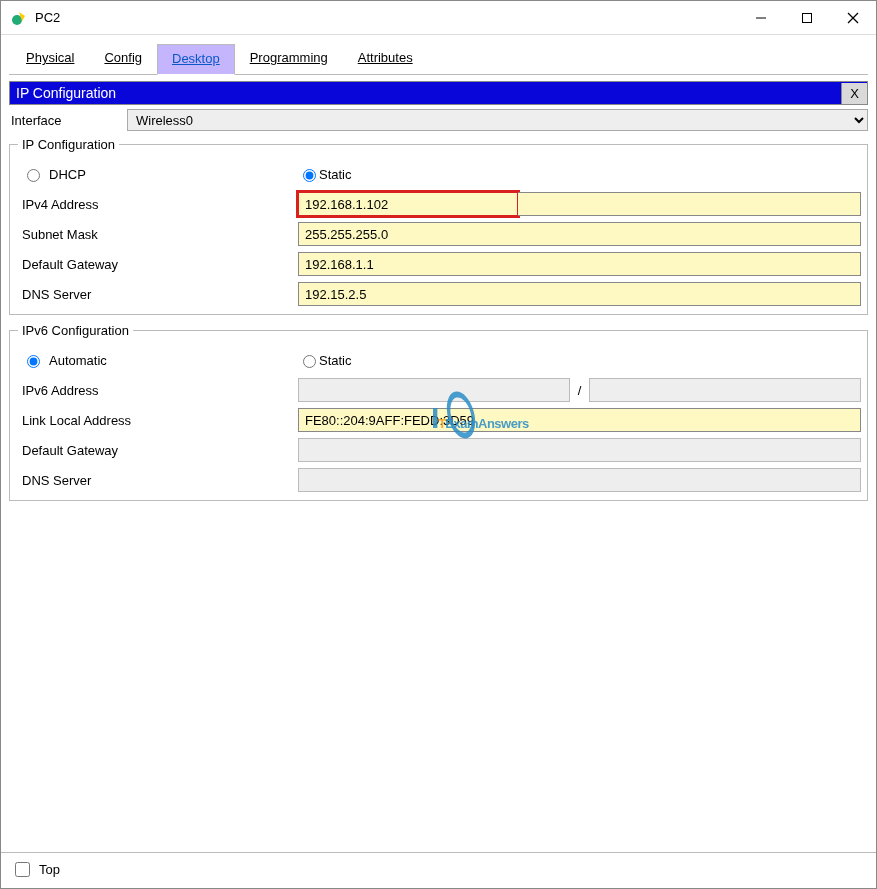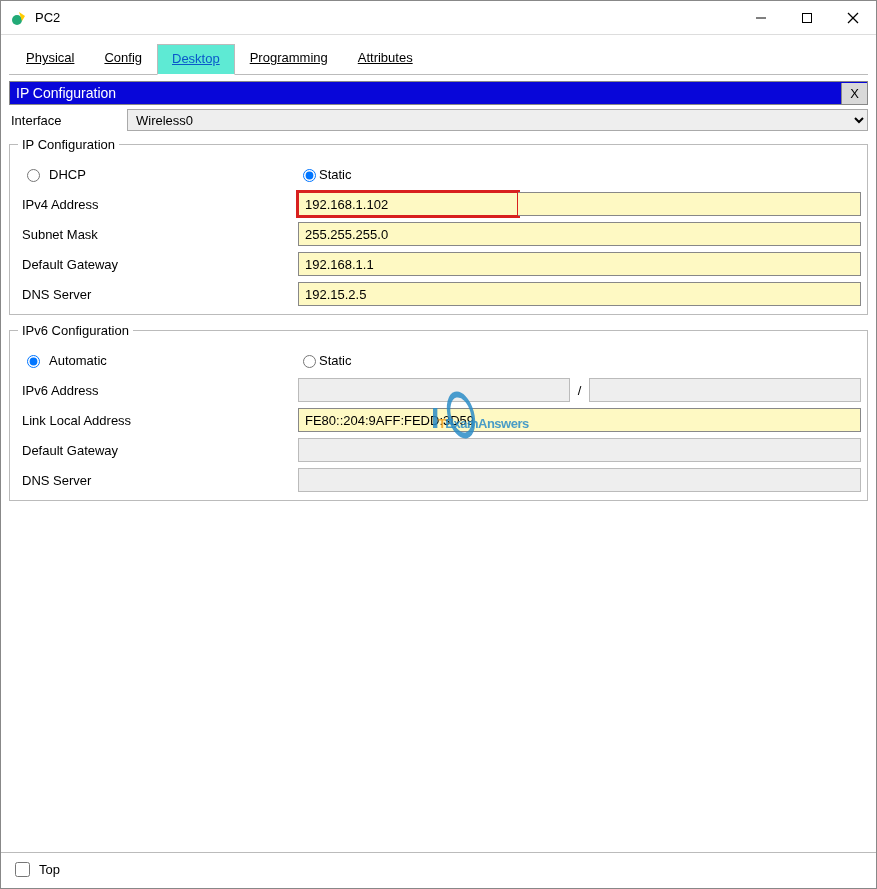--- a/index.html
+++ b/index.html
@@ -10,21 +10,21 @@
   .titlebar { height: 34px; display: flex; align-items: center; border-bottom: 1px solid #ddd; }
   .titlebar .icon { width: 16px; height: 16px; margin: 0 8px 0 10px; display: inline-flex; }
   .titlebar .title { flex: 1; font-size: 13px; }
   .winbtns { display: flex; height: 100%; }
   .winbtn { width: 46px; display: flex; align-items: center; justify-content: center; }
   .winbtn svg { width: 12px; height: 12px; overflow: visible; }
 
   
   .tabs { display: flex; padding: 8px 10px 0 10px; }
   .tab { padding: 6px 14px 8px 14px; cursor: pointer; border: 1px solid transparent; text-decoration: underline; }
-  .tab.active { border: 1px solid #bbb; border-bottom-color: #fff; background: #5eead4; color: #0a58ca; position: relative; top: 1px; }
+  .tab.active { border: 1px solid #bbb; border-bottom-color: #fff; background: #c4b5fd; color: #0a58ca; position: relative; top: 1px; }
   .tab-strip-line { border-bottom: 1px solid #bbb; margin-top: -1px; }
 
   
   .content { padding: 6px 8px 6px 8px; flex: 1; display: flex; flex-direction: column; }
   .panel-header { background: #0806d9; color: #fff; display: flex; align-items: center; border: 1px solid #888; }
   .panel-header .ph-title { flex: 1; padding: 3px 6px; font-size: 14px; }
   .panel-header .ph-close { width: 26px; text-align: center; background: #d9d9d9; color: #000; border-left: 1px solid #888; padding: 3px 0; cursor: pointer; }
 
   .iface-row { display: flex; align-items: center; margin-top: 4px; }
   .iface-row .lbl { width: 118px; padding-left: 2px; }

